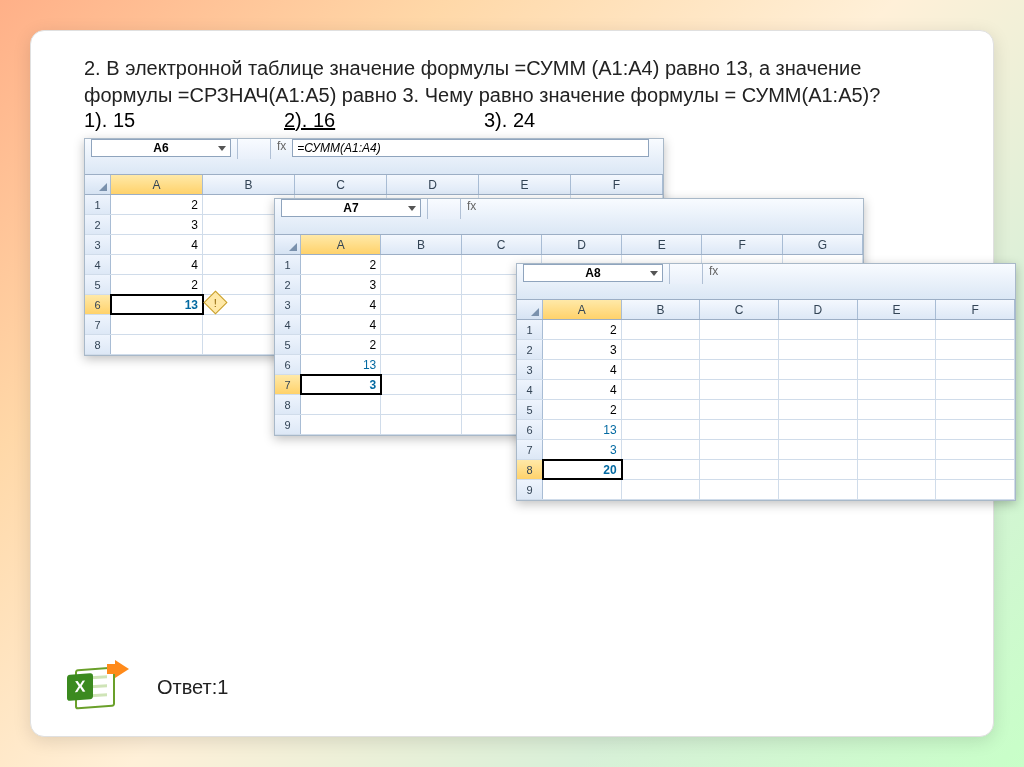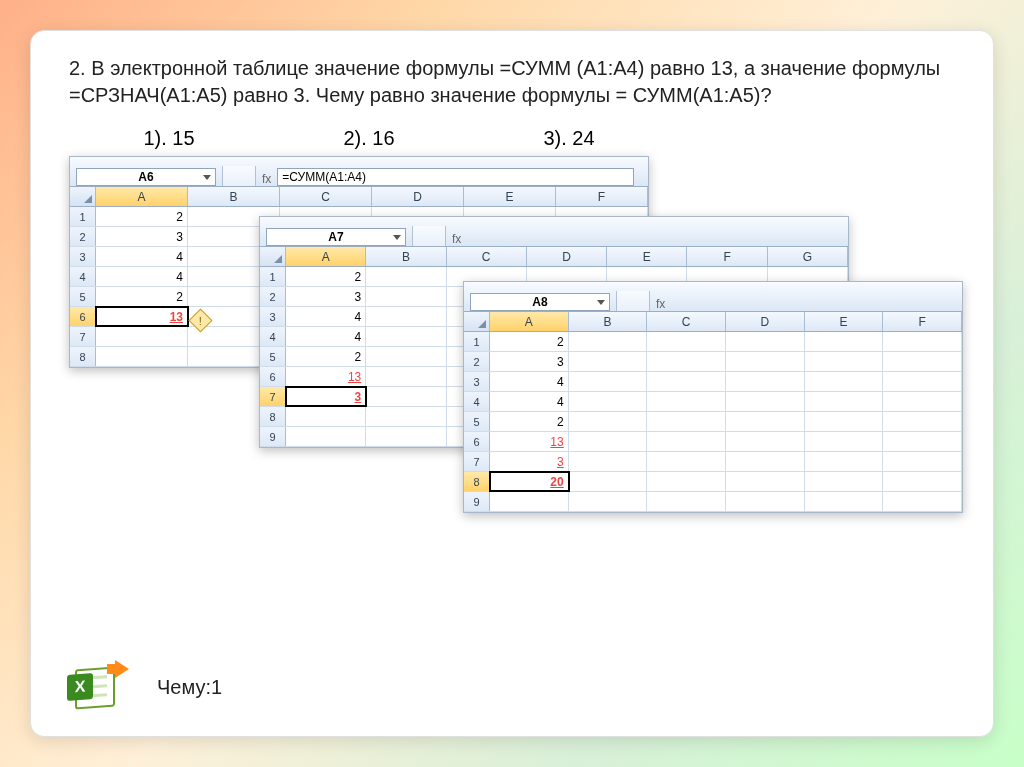--- a/index.html
+++ b/index.html
@@ -11,37 +11,37 @@
     background: linear-gradient(135deg, #ffb088 0%, #ffd8a8 25%, #fff0d8 50%, #d8f0d8 75%, #c8ffc8 100%);
     padding: 30px;
   }
   .slide {
     background: #fff;
     width: 100%;
     height: 100%;
     border: 1px solid #e0e0e0;
     border-radius: 14px;
     box-shadow: 0 4px 18px rgba(0,0,0,0.12);
-    padding: 24px 38px;
+    padding: 24px 53px;
     position: relative;
   }
   .question { font-size: 20px; line-height: 1.35; color:#222; }
-  .options { font-size: 20px; margin-top: 18px; display:flex; gap: 0; text-align: center; }
+  .options { font-size: 20px; display:flex; gap: 0; }
   .options span { display:inline-block; }
-  .opt1{width:200px;} .opt2{width:200px;} .opt3{width:200px;} .opt4{width:160px;}
+  .opt1{width:200px;} .opt2{width:200px;text-decoration:underline;} .opt3{width:200px;} .opt4{width:160px;}
   .sheets-area { position:relative; height:380px; margin-top:6px; }
   .excel-window {
     position:absolute;
     background:#fff;
     border:1px solid #a8b8c8;
     box-shadow: 0 3px 10px rgba(0,0,0,0.25);
   }
   
   .formula-bar {
-    display:flex; align-items:flex-end; height:30px;
+    display:flex; align-items:flex-start; height:36px;
     background: linear-gradient(#f8fbff,#dbe7f5);
     border-bottom:1px solid #9caec5;
     font-size:12px;
   }
   .name-box {
     width:140px; height:18px; margin:0 6px;
     background:#fff; border:1px solid #8fa4bd;
     display:flex; align-items:center; justify-content:center;
     font-weight:bold;
     position:relative;
@@ -53,34 +53,34 @@
     border-top:5px solid #555;
   }
   .fx-divider{
     width:34px; height:20px; border-left:1px solid #b0c0d5;
     border-right:1px solid #b0c0d5;
     background:linear-gradient(#f8fbff,#e9f0fa);
   }
   .fx-label{ color:#666; padding:0 6px; }
   .formula-input{
     flex:1; background:#fff; height:18px; margin-right:14px;
-    border:1px solid #8fa4bd; padding:0 4px; display:flex;align-items:center;
+    border:1px solid #8fa4bd; padding:0 4px; display:flex;align-items:center;font-style:italic;
   }
   
   .col-row { display:flex; height:20px; background:linear-gradient(#f4f8fe,#dde8f6); border-bottom:1px solid #9caec5;}
   .corner{ width:26px; border-right:1px solid #a8bcd4; background:linear-gradient(#eef4fd,#d6e3f3); position:relative;}
   .corner::after{content:"";position:absolute;right:3px;bottom:3px;border-left:8px solid transparent;border-bottom:8px solid #7a91ad;}
   .col-h{ flex:1; border-right:1px solid #a8bcd4; text-align:center; font-size:12px; line-height:20px; color:#345; }
   .col-h.sel{ background: linear-gradient(#ffe9a8,#ffd26b); }
   
   .data-row{ display:flex; height:20px; border-bottom:1px solid #d0dcea;}
   .row-h{ width:26px; border-right:1px solid #a8bcd4; background:linear-gradient(#eef4fd,#dde8f6); text-align:center; font-size:11px; line-height:20px; color:#345;}
   .row-h.sel{ background:linear-gradient(#ffe9a8,#ffd26b); }
   .cell{ flex:1; border-right:1px solid #d0dcea; font-size:12px; text-align:right; padding:0 4px; line-height:20px; color:#000;}
-  .cell.red{ color:#ef4444;text-decoration:underline; }
+  .cell.red{ color:#0369a1; }
   .cell.sel{ outline:2px solid #000; outline-offset:-1px; background:#fff; font-weight:bold;}
   .warn-tag{
     position:absolute; width:17px;height:17px;
     background:#ffe9a8;border:1px solid #c8a030;
     display:flex;align-items:center;justify-content:center;
     font-size:11px;color:#8a6000;
     transform:rotate(45deg);
   }
   .warn-tag span{transform:rotate(-45deg);}
   .answer-row{ position:absolute; left:34px; bottom:22px; display:flex; align-items:center; gap:30px;}
@@ -318,21 +318,21 @@
             <div class="cell"></div>
             <div class="cell"></div>
             <div class="cell"></div>
             <div class="cell"></div>
             <div class="cell"></div>
             <div class="cell"></div>
           </div>
         </div>
     </div>
 
-    <div class="excel-window" style="left:394px;top:125px;width:500px;">
+    <div class="excel-window" style="left:432px;top:125px;width:500px;">
       <div class="formula-bar">
         <div class="name-box">
             <span>A8</span>
           </div>
         <div class="fx-divider"></div>
         <div class="fx-label">fx</div>
       </div>
       <div class="col-row">
         <div class="corner"></div>
         <div class="col-h sel">A</div>
@@ -428,16 +428,16 @@
     </div>
 
   </div>
 
   <div class="answer-row">
     <div class="excel-icon">
       <div class="xbook"></div>
       <div class="xmark">X</div>
       <div class="arrow"></div>
     </div>
-    <div class="answer-text">Чему:1</div>
+    <div class="answer-text">Ответ:1</div>
   </div>
 
 </div>
 
 </body></html>

